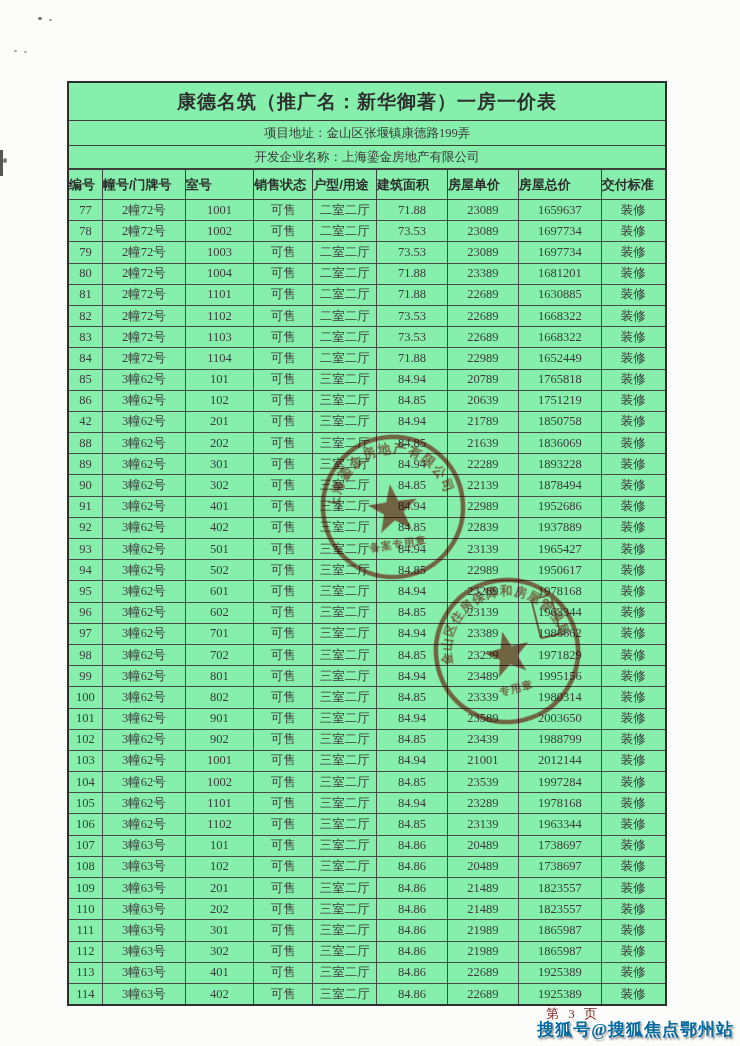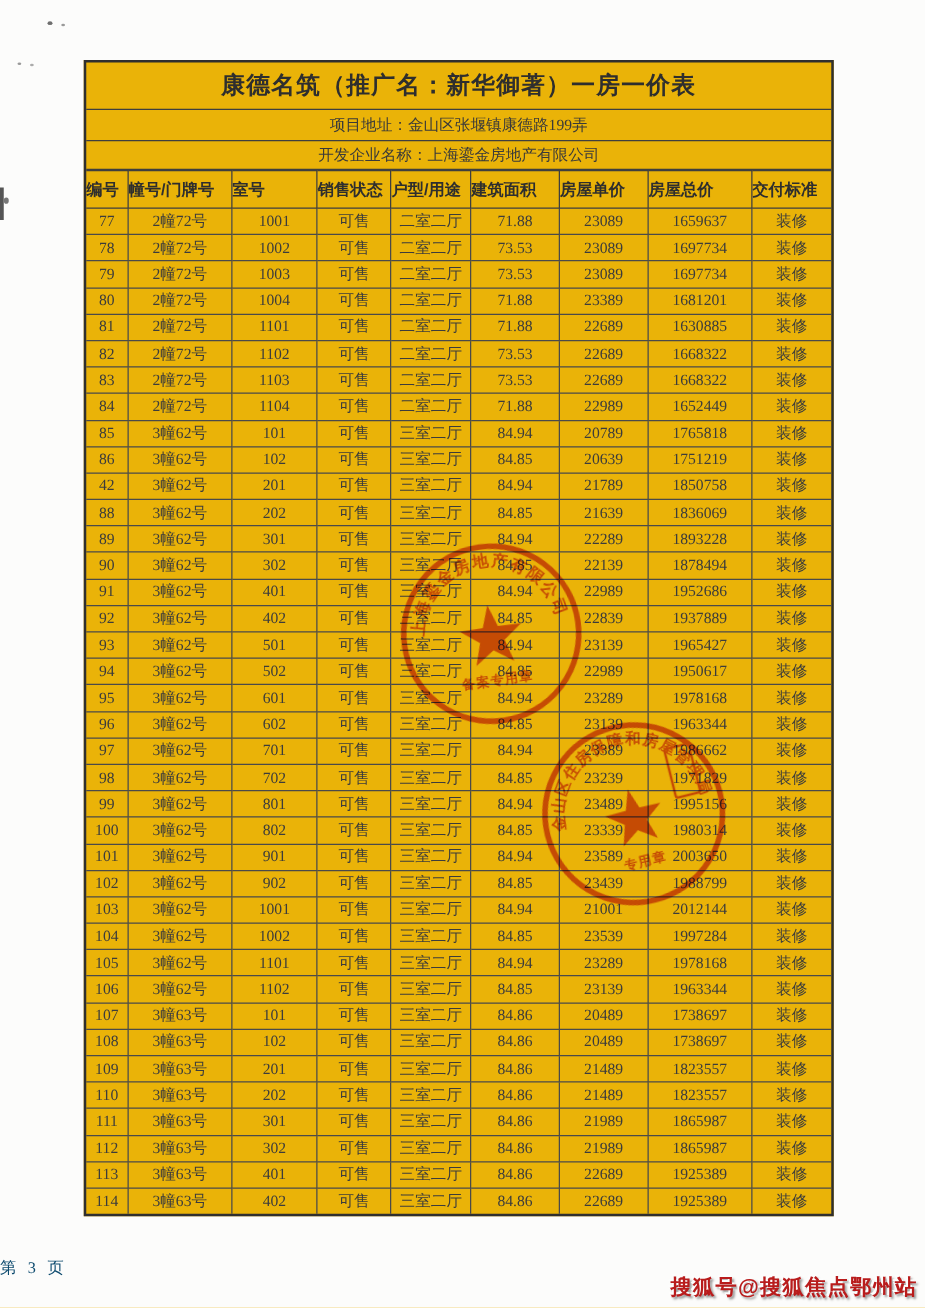--- a/index.html
+++ b/index.html
@@ -4,22 +4,22 @@
 <style>
   html,body{margin:0;padding:0;}
   body{
     width:740px;height:1046px;position:relative;overflow:hidden;
     background:#fcfcfb;
     font-family:"Liberation Serif","DejaVu Serif",serif;
     color:#383838;
   }
   
   .doc{
-    position:absolute;left:67px;top:48px;width:596px;
-    border:2px solid #2f2f2f;background:#eab308;
+    position:absolute;left:67px;top:81px;width:596px;
+    border:2px solid #2f2f2f;background:#86efac;
   }
   .doc .band{
     border-bottom:1px solid #3f3f3f;text-align:center;overflow:hidden;white-space:nowrap;
   }
   .band.title{
     height:37px;line-height:37px;font-size:19px;font-weight:bold;letter-spacing:1px;
     font-family:"Liberation Sans","DejaVu Sans",sans-serif;color:#2e2e2e;
   }
   .band.sub{
     height:24px;line-height:24px;font-size:12.5px;color:#3a3a3a;
@@ -42,26 +42,26 @@
   table.grid tbody tr:last-child td{border-bottom:none;}
   
   .stamp{position:absolute;opacity:.82;mix-blend-mode:multiply;filter:blur(.25px);}
   .stamp .ink{stroke:#cf4a3f;fill:none;}
   .stamp .inkfill{fill:#cf4a3f;}
   .stamp text{fill:#cf4a3f;font-weight:bold;font-family:"Liberation Sans","DejaVu Sans",sans-serif;}
   .stamp1{left:318px;top:432px;transform:rotate(-8deg);}
   .stamp2{left:431px;top:575px;transform:rotate(-14deg);}
   
   .footer{
-    position:absolute;left:0;top:1005px;width:600px;text-align:left;
-    font-size:13px;letter-spacing:3px;color:#0c4a6e;
+    position:absolute;left:0;top:1005px;width:600px;text-align:right;
+    font-size:13px;letter-spacing:3px;color:#7f1d1d;
   }
   .watermark{
     position:absolute;right:6px;top:1018px;font-size:17px;font-weight:900;
-    font-family:Liberation Sans, sans-serif;color:#b91c1c;letter-spacing:1px;
+    font-family:Liberation Serif, serif;color:#0369a1;letter-spacing:1px;
     text-shadow:-1.5px -1.5px 0 #fdfdfd,1.5px 1.5px 2px rgba(0,0,0,.45);
   }
   
   .speck{position:absolute;background:#8a8a8a;border-radius:50%;}
   .sp1{left:38px;top:17px;width:4px;height:3px;background:#6f6f6f;}
   .sp2{left:49px;top:19px;width:3px;height:2px;background:#9a9a9a;}
   .sp3{left:14px;top:50px;width:3px;height:2px;background:#9a9a9a;}
   .sp4{left:24px;top:51px;width:3px;height:2px;background:#ababab;}
   .edge-strip{position:absolute;left:0;top:150px;width:3px;height:26px;background:#555;border-radius:0;}
   .edge-dot{position:absolute;left:3px;top:158px;width:4px;height:5px;background:#777;border-radius:50%;}

